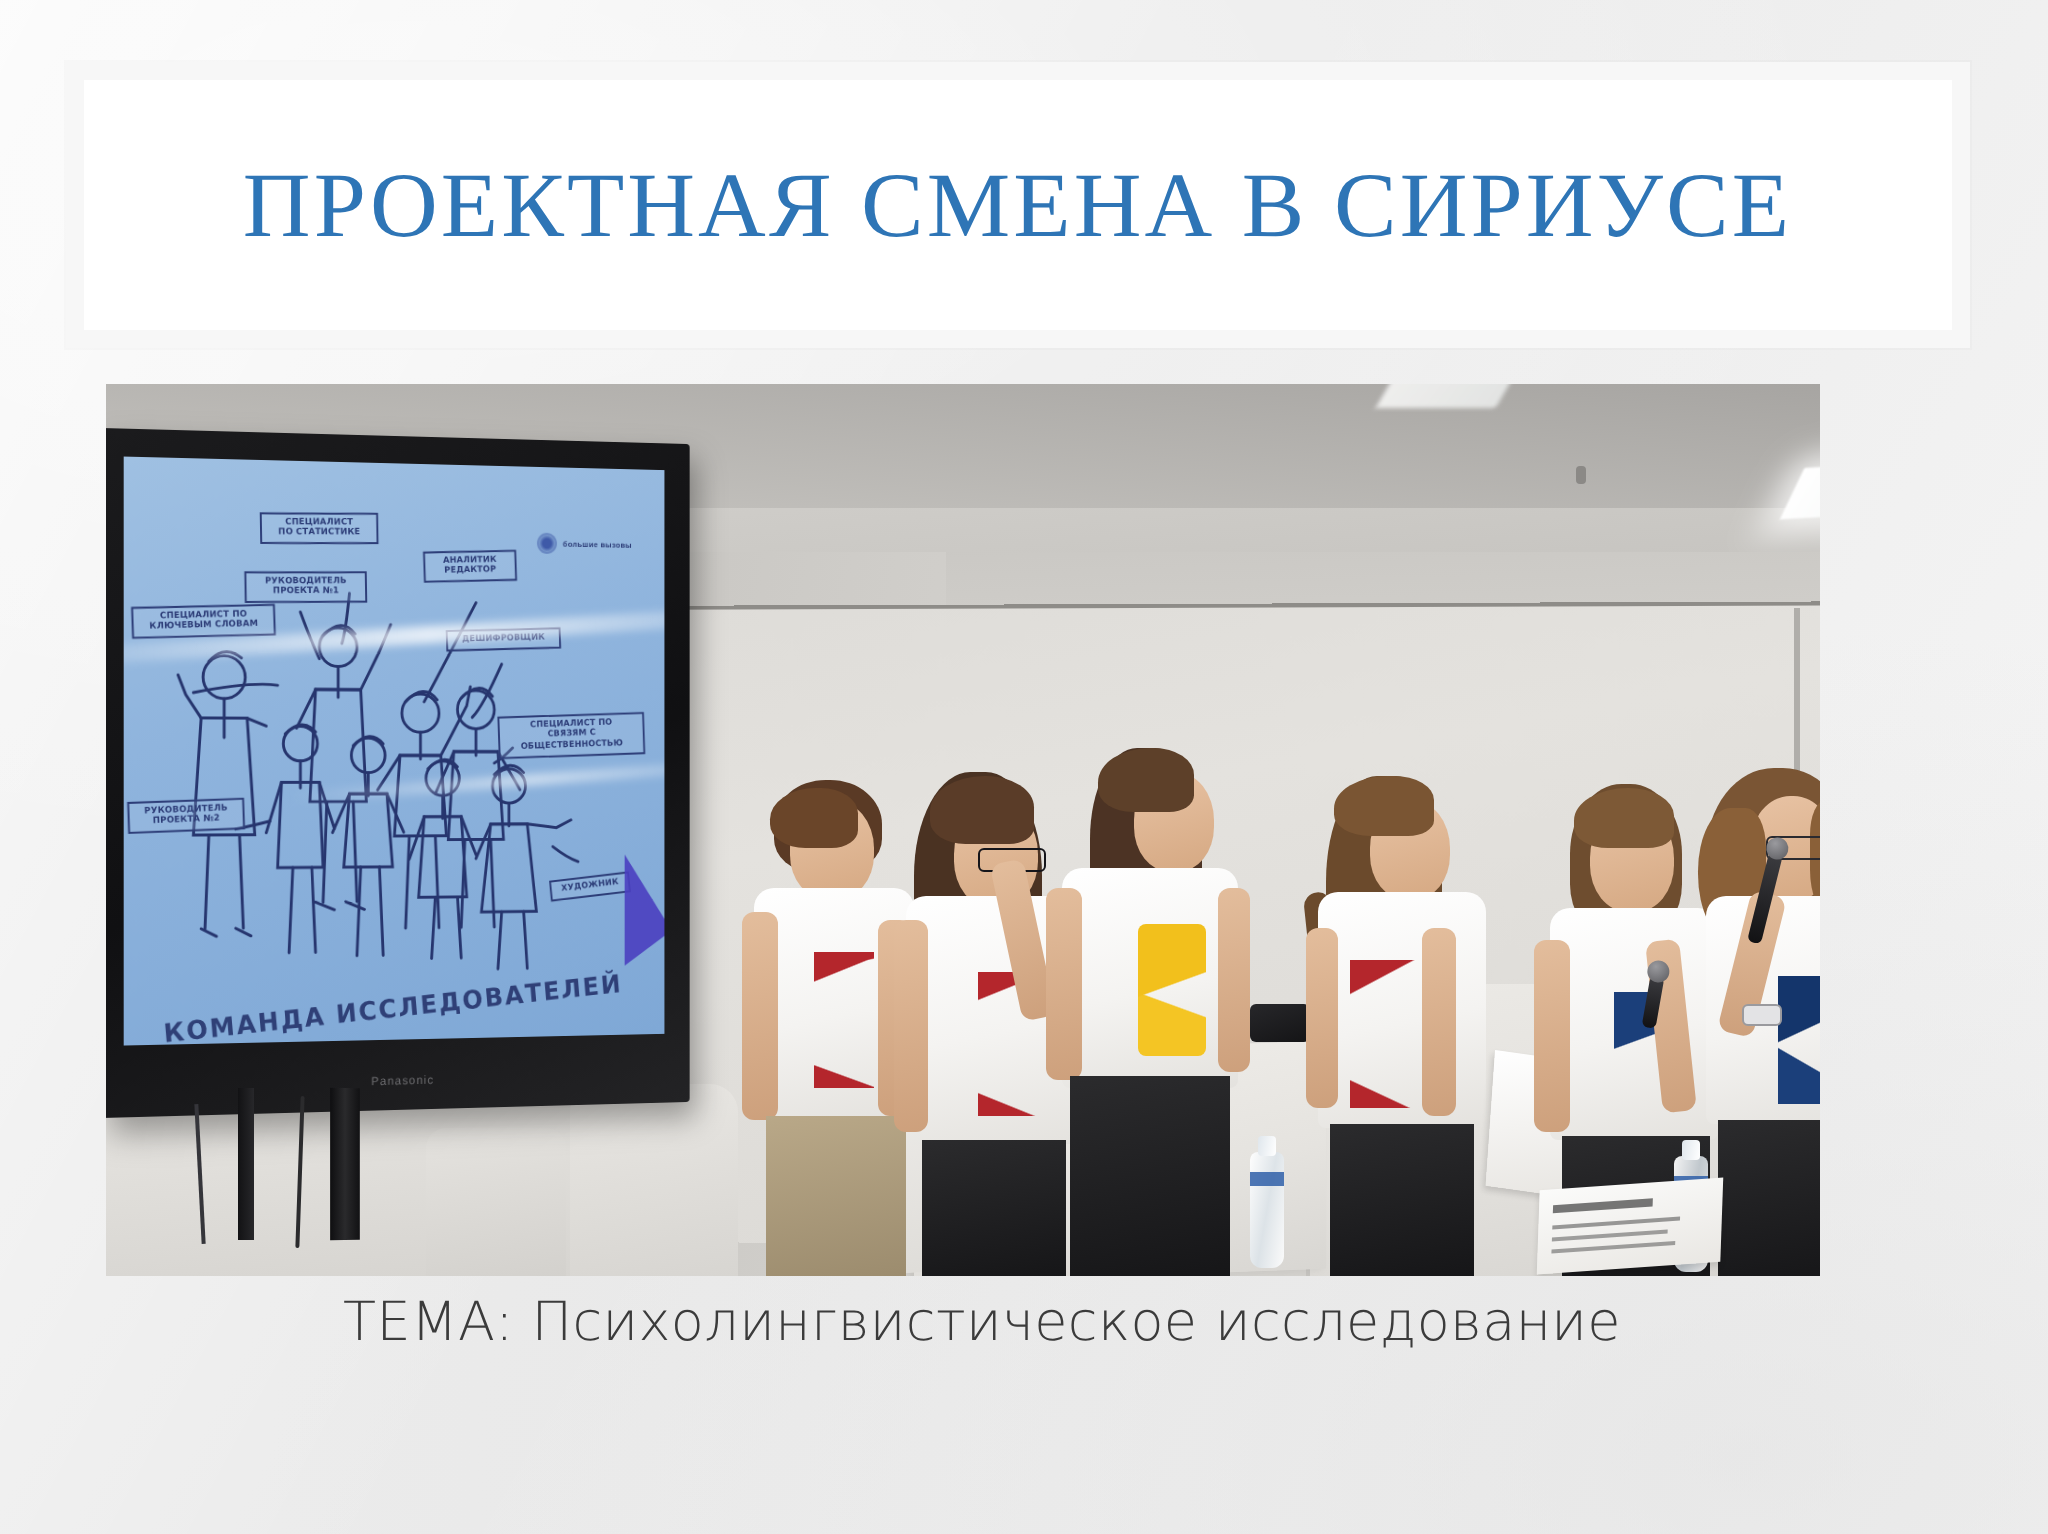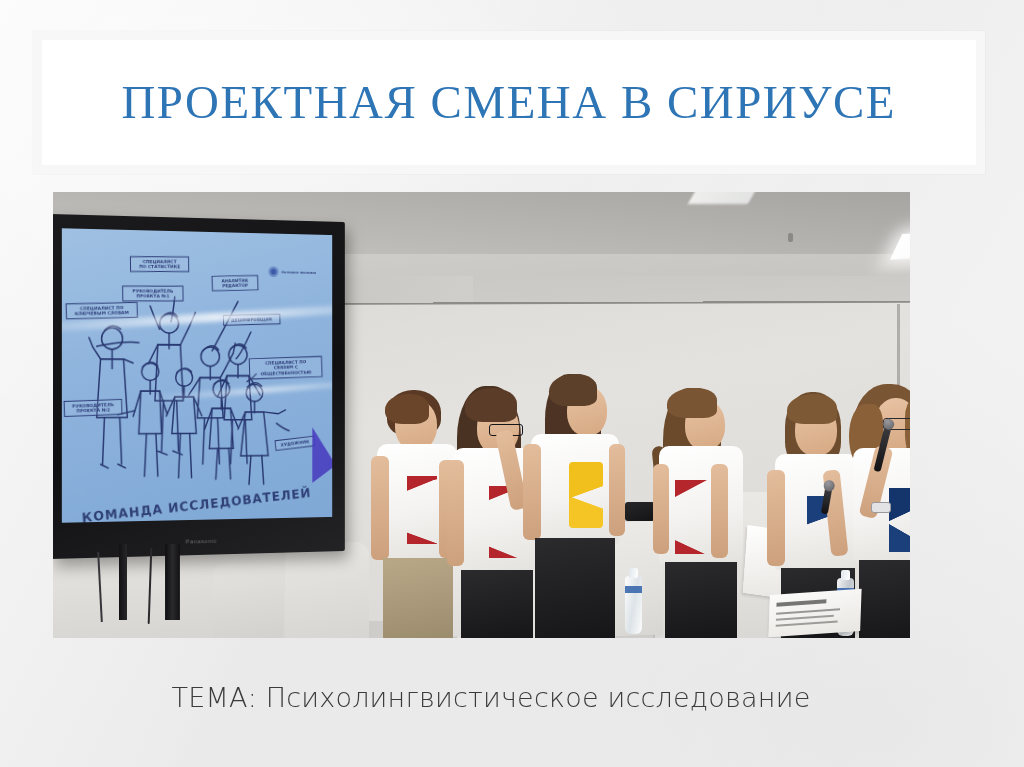--- a/index.html
+++ b/index.html
@@ -334,21 +334,21 @@
   .mic::before{
     content:""; position:absolute; left:-2px; top:-8px; width:11px; height:11px;
     border-radius:50%;
     background: radial-gradient(circle at 35% 30%, #9a9a9e, #5a5a5e);
   }
 
   
   .caption {
     position: absolute;
     left: 53px;
-    top: 680px;
+    top: 644px;
     width: 876px;
     text-align: center;
     color: #3b3b3b;
     font-family: "DejaVu Sans", sans-serif;
     font-size: 27px;
     font-weight: 300;
     line-height: 1.32;
     letter-spacing: .2px;
     z-index: 4;
   }

